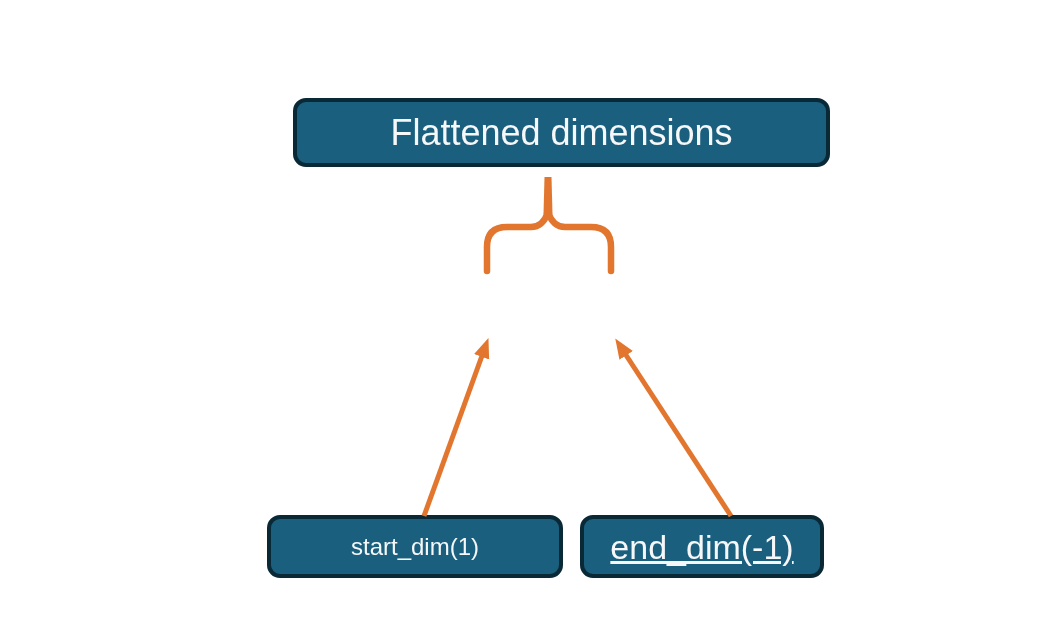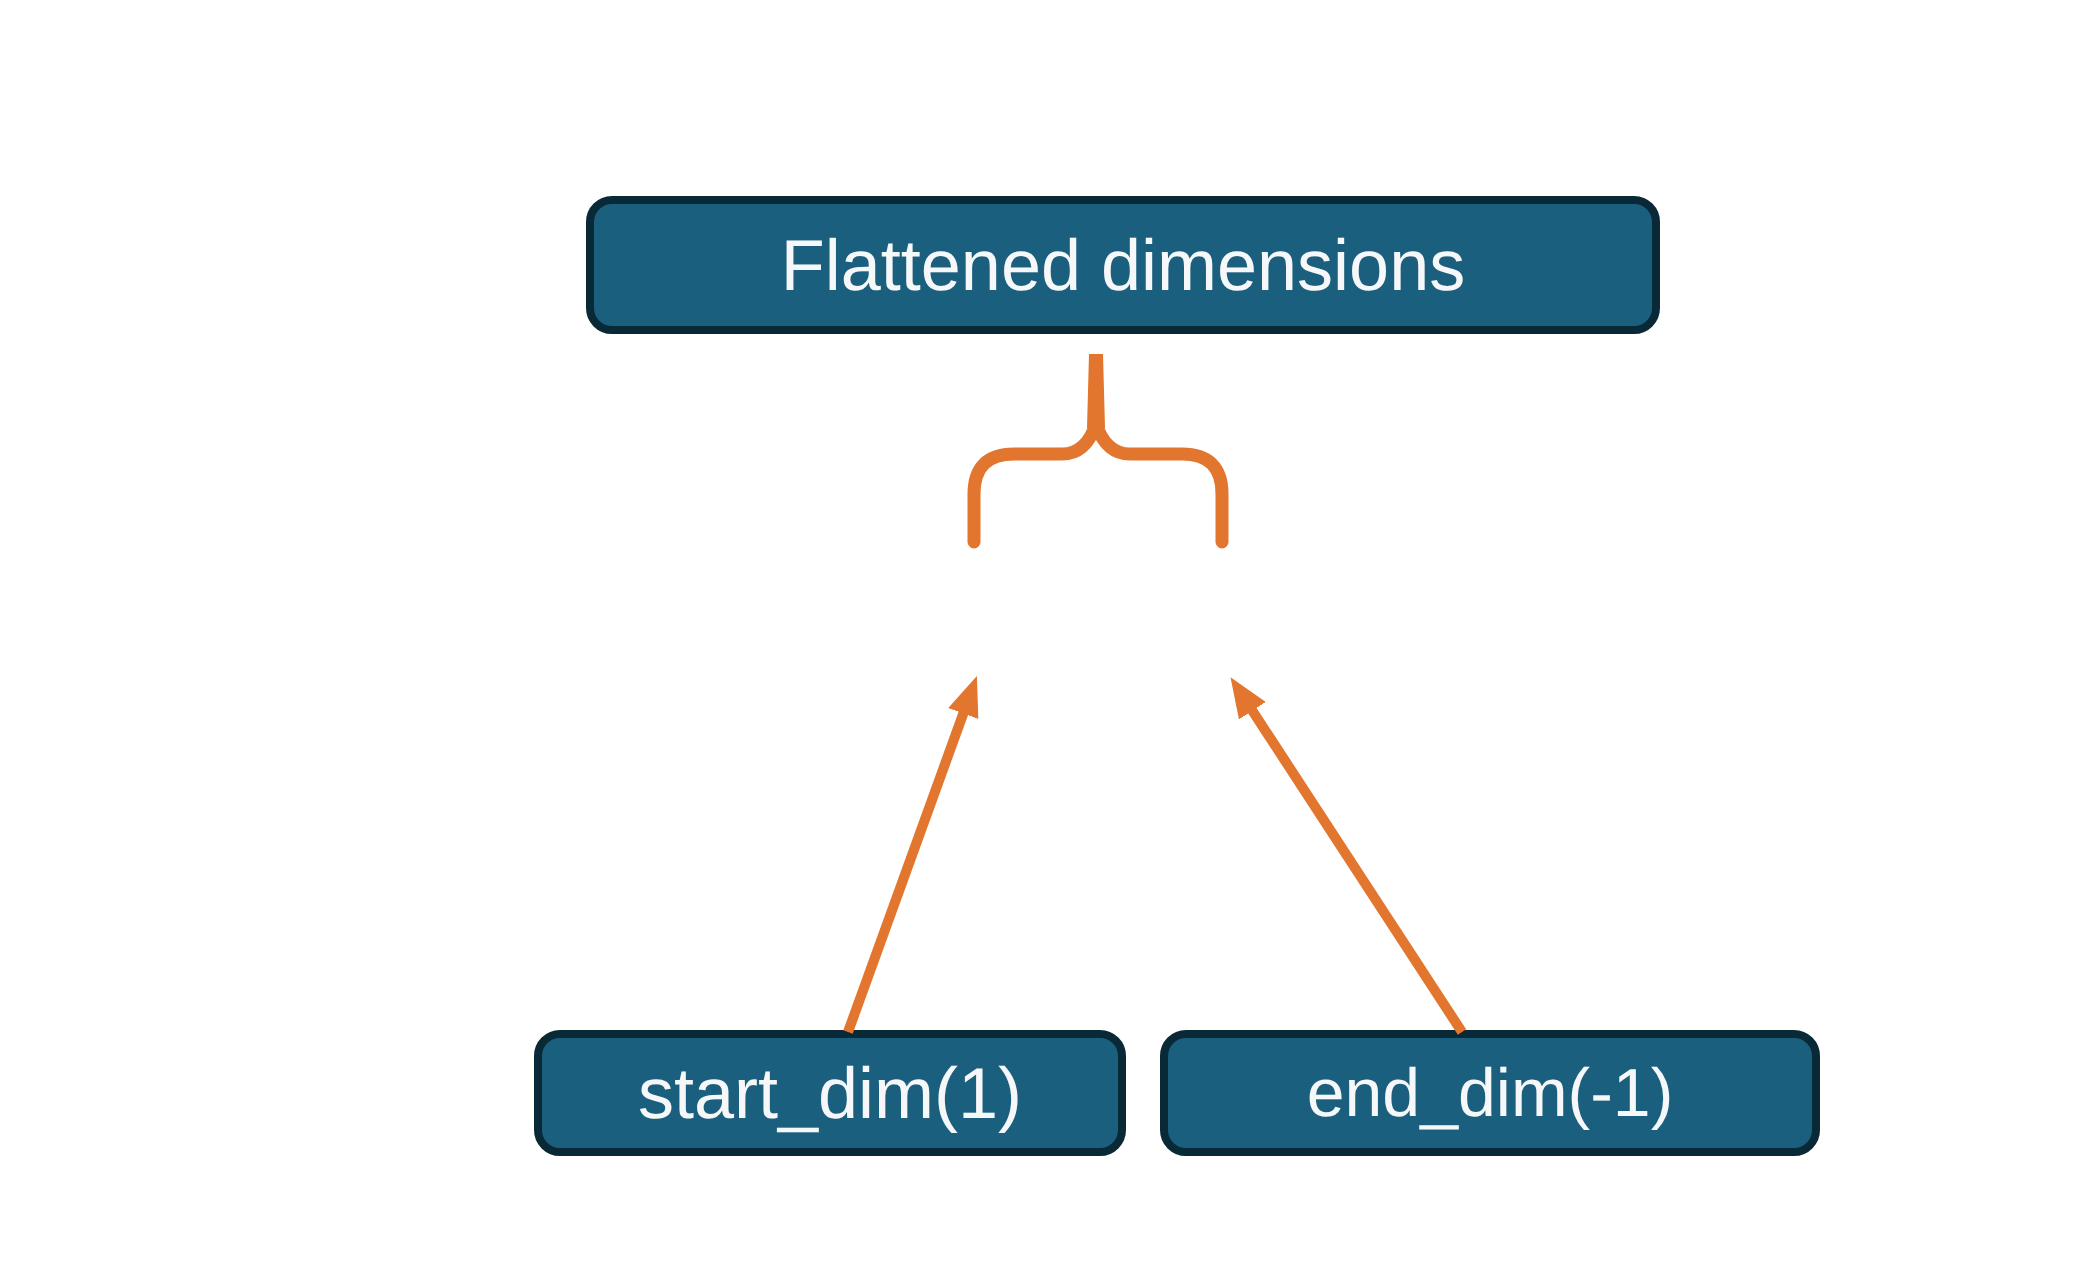--- a/index.html
+++ b/index.html
@@ -38,26 +38,27 @@
   .node-tensor {
     left: 178px; top: 214px; width: 700px; height: 164px;
     border-radius: 26px;
     border-width: 5px;
     font-size: 45px;
     padding-top: 10px;
   }
   .node-start {
     left: 267px; top: 515px; width: 296px; height: 63px;
     border-radius: 13px;
-    font-size: 36px;
+    font-size: 24px;
   }
   .node-end {
-    left: 580px; top: 515px; width: 330px; height: 63px;
+    left: 580px; top: 515px; width: 244px; height: 63px;
     border-radius: 13px;
     font-size: 34px;
+    text-decoration: underline;
   }
   .node-label { white-space: nowrap; }
   .overlay {
     position: absolute;
     inset: 0;
     z-index: 2;
     pointer-events: none;
   }
   .stroke-accent { stroke: var(--accent); fill: none; }
   .fill-accent   { fill: var(--accent); stroke: none; }

